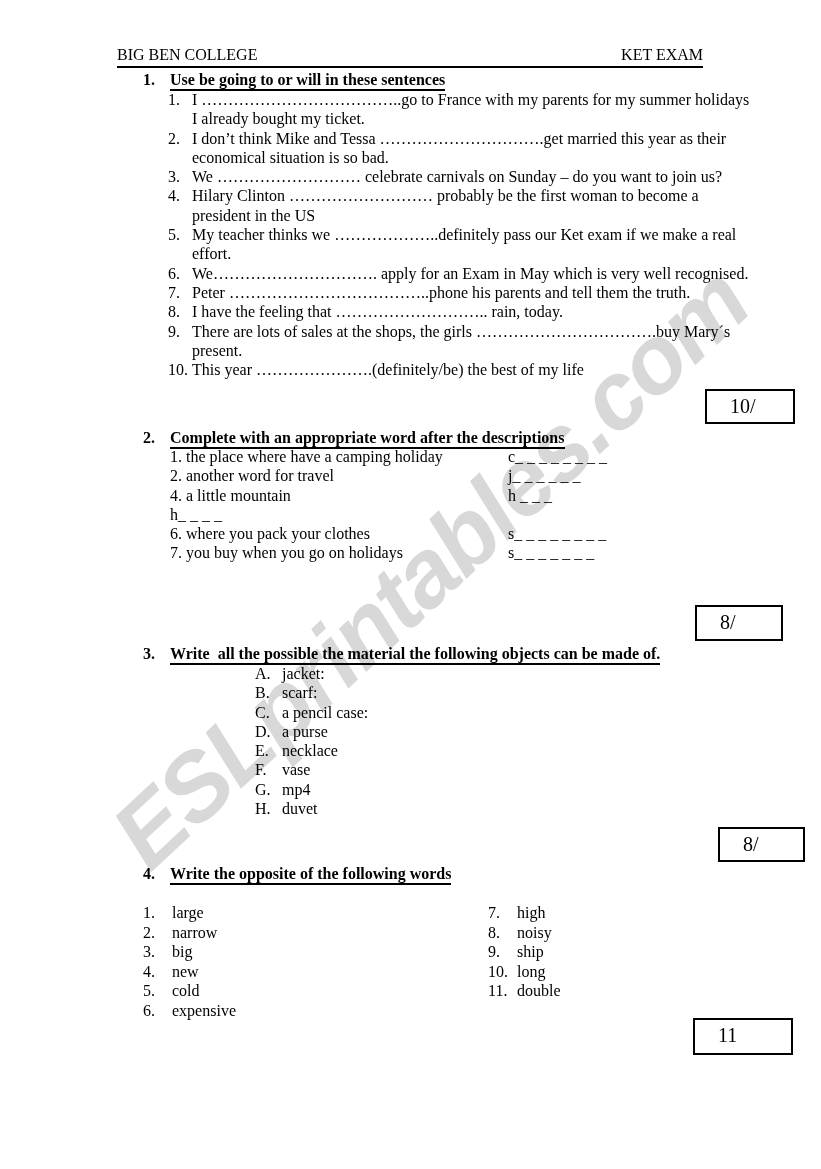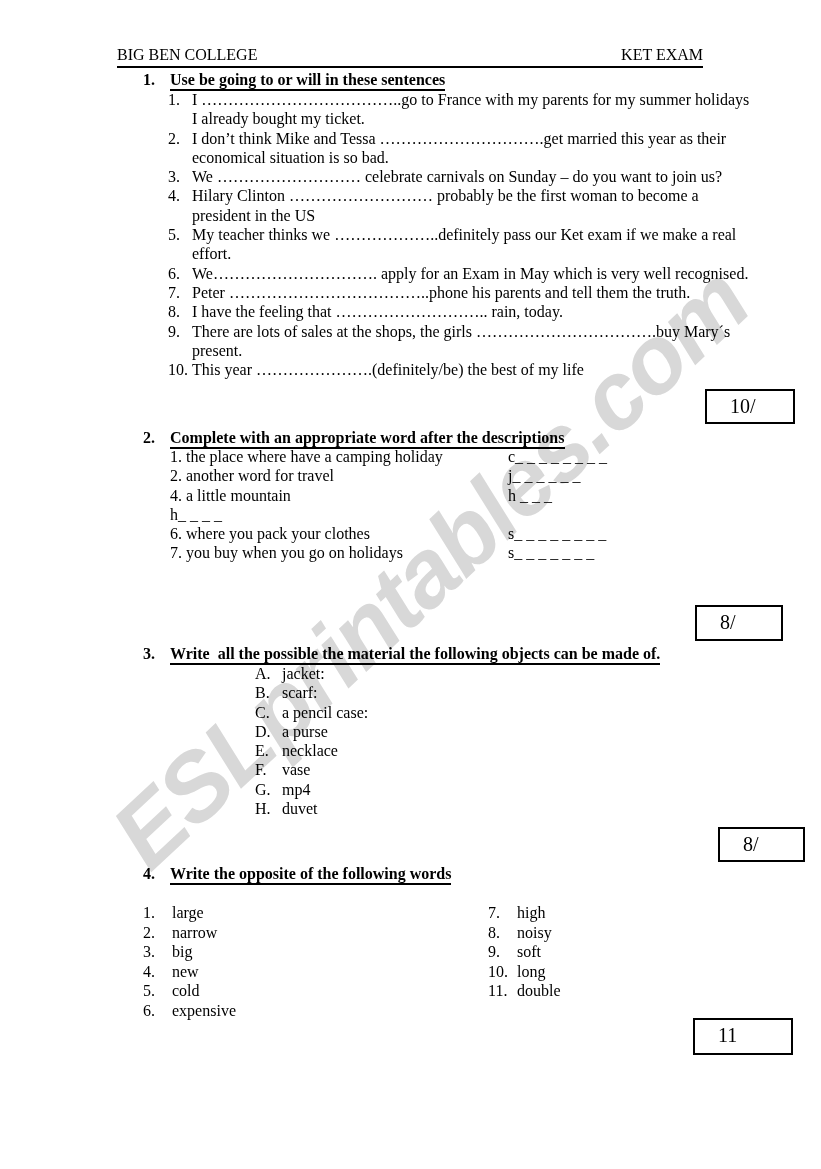--- a/index.html
+++ b/index.html
@@ -262,21 +262,21 @@
       <div class="s4-row">
           <span class="num">7.</span>
           <span>high</span>
         </div>
       <div class="s4-row">
           <span class="num">8.</span>
           <span>noisy</span>
         </div>
       <div class="s4-row">
           <span class="num">9.</span>
-          <span>soft</span>
+          <span>ship</span>
         </div>
       <div class="s4-row">
           <span class="num">10.</span>
           <span>long</span>
         </div>
       <div class="s4-row">
           <span class="num">11.</span>
           <span>double</span>
         </div>
     </div>

